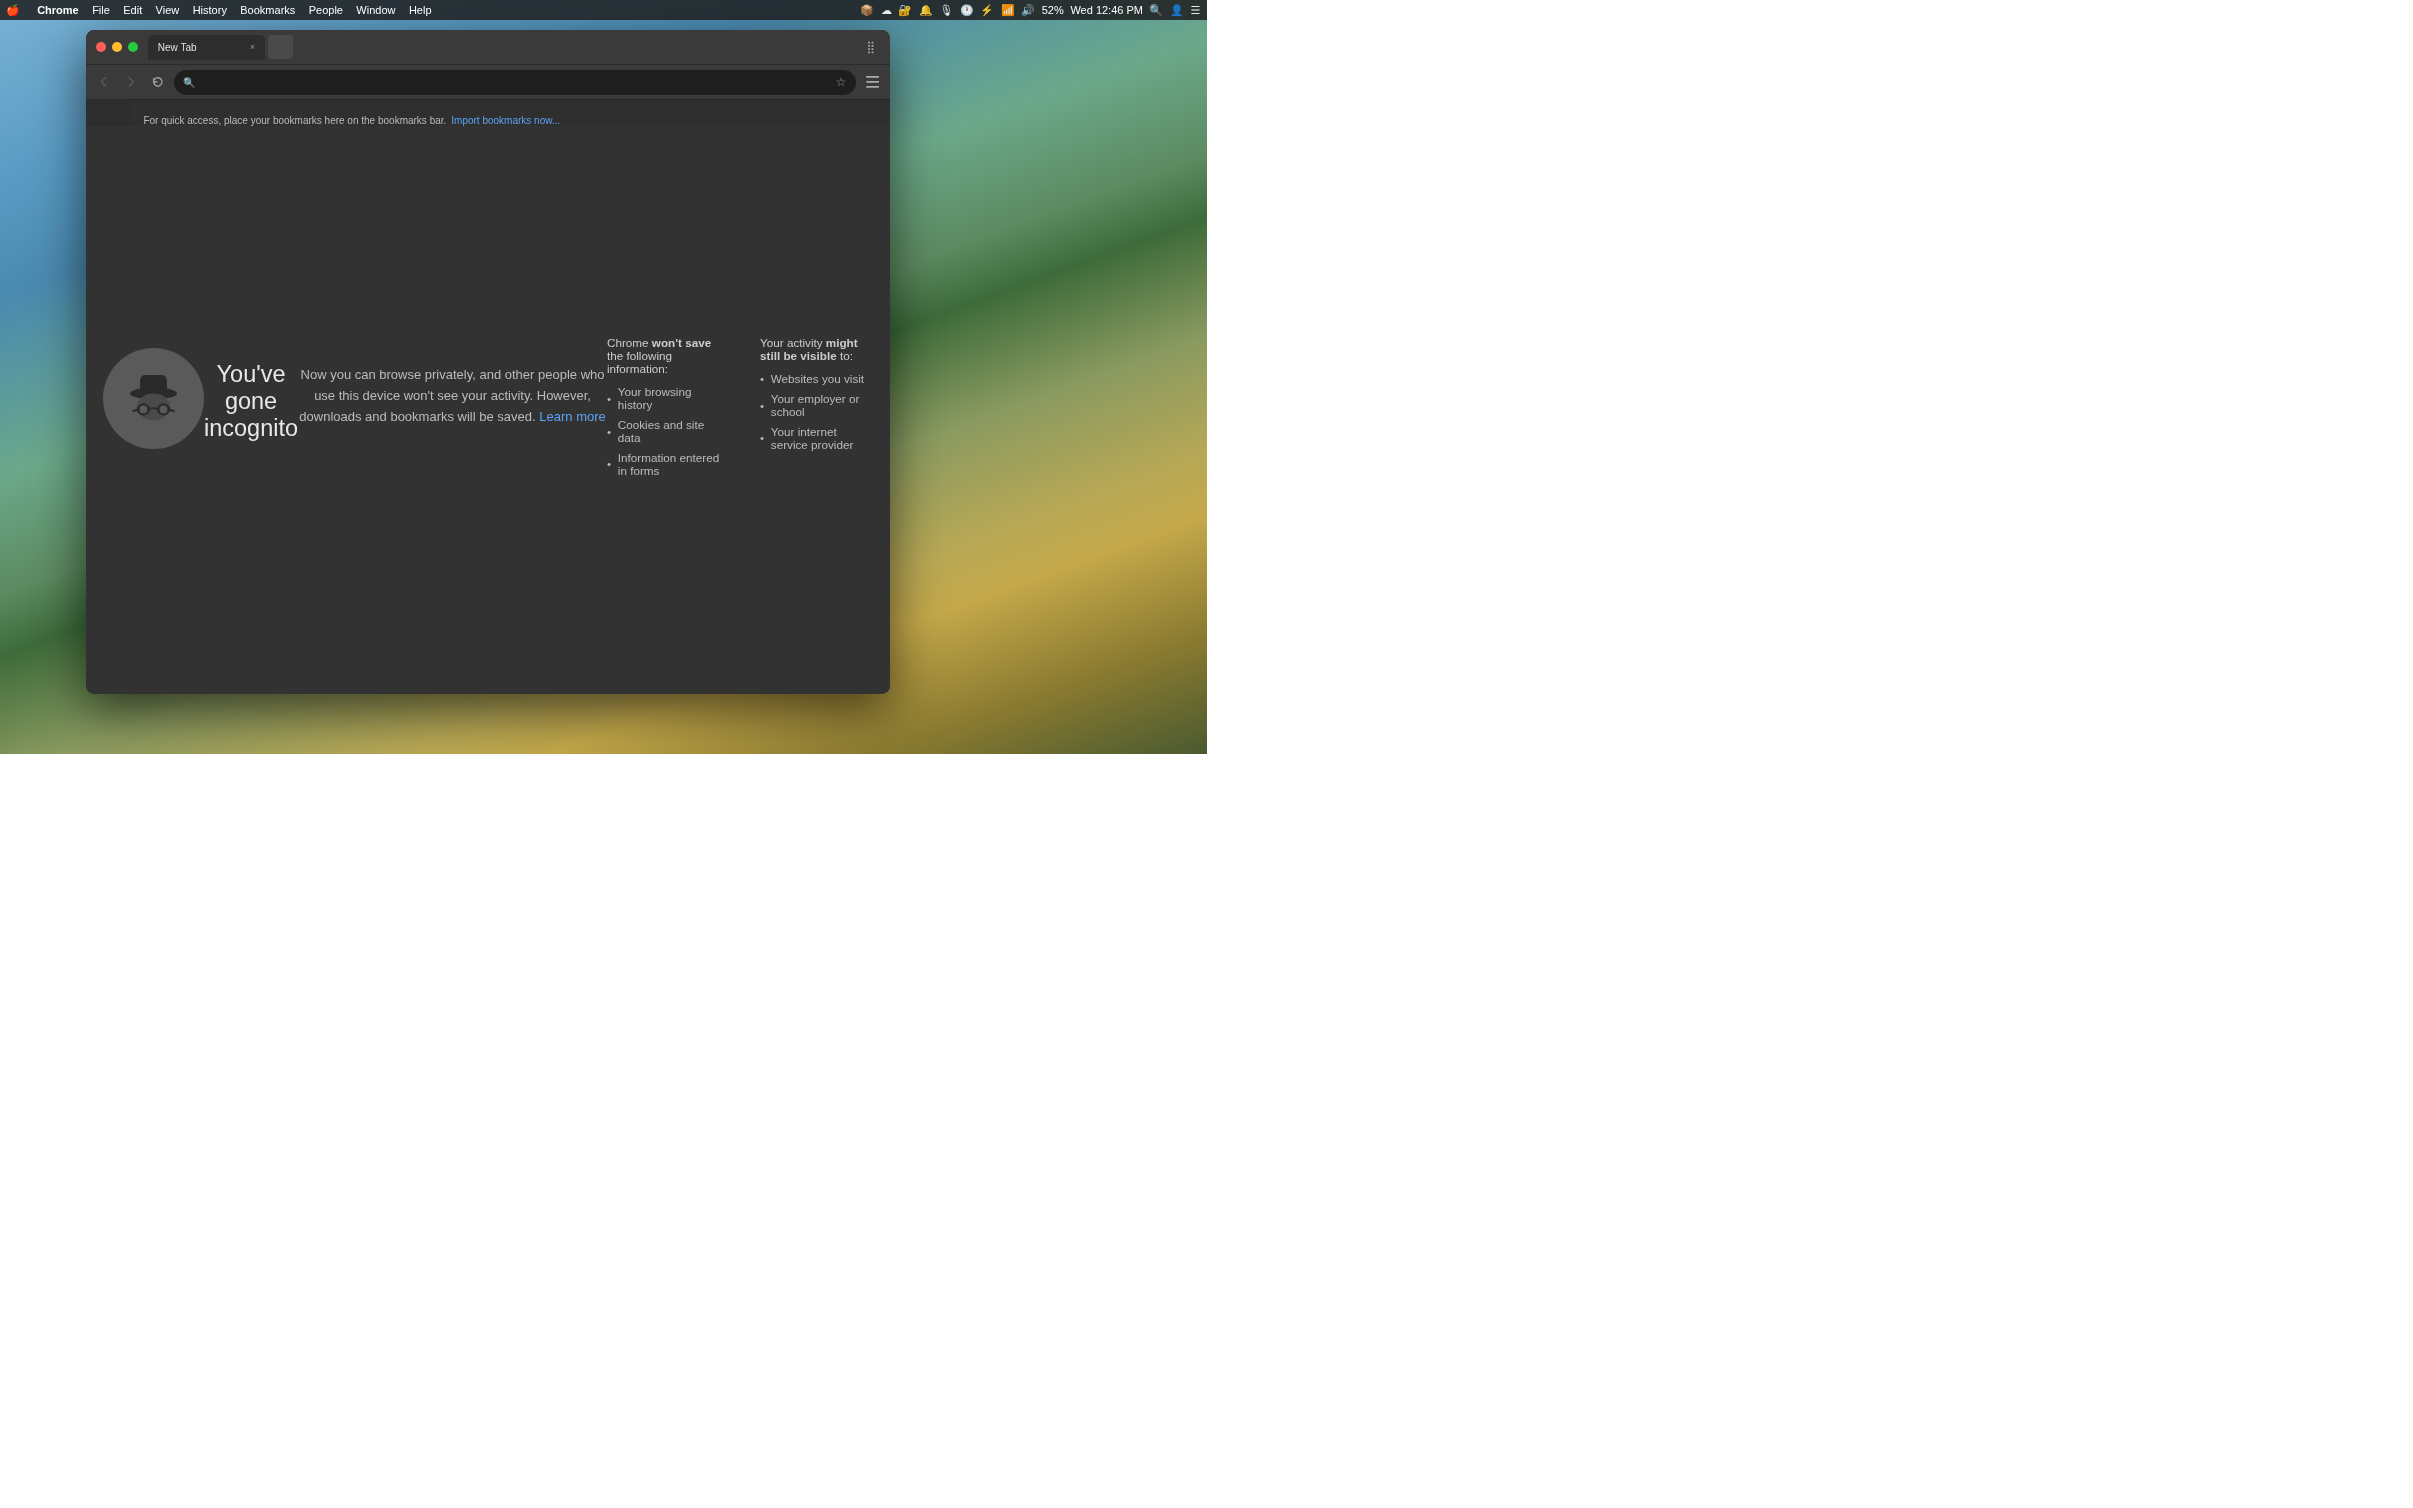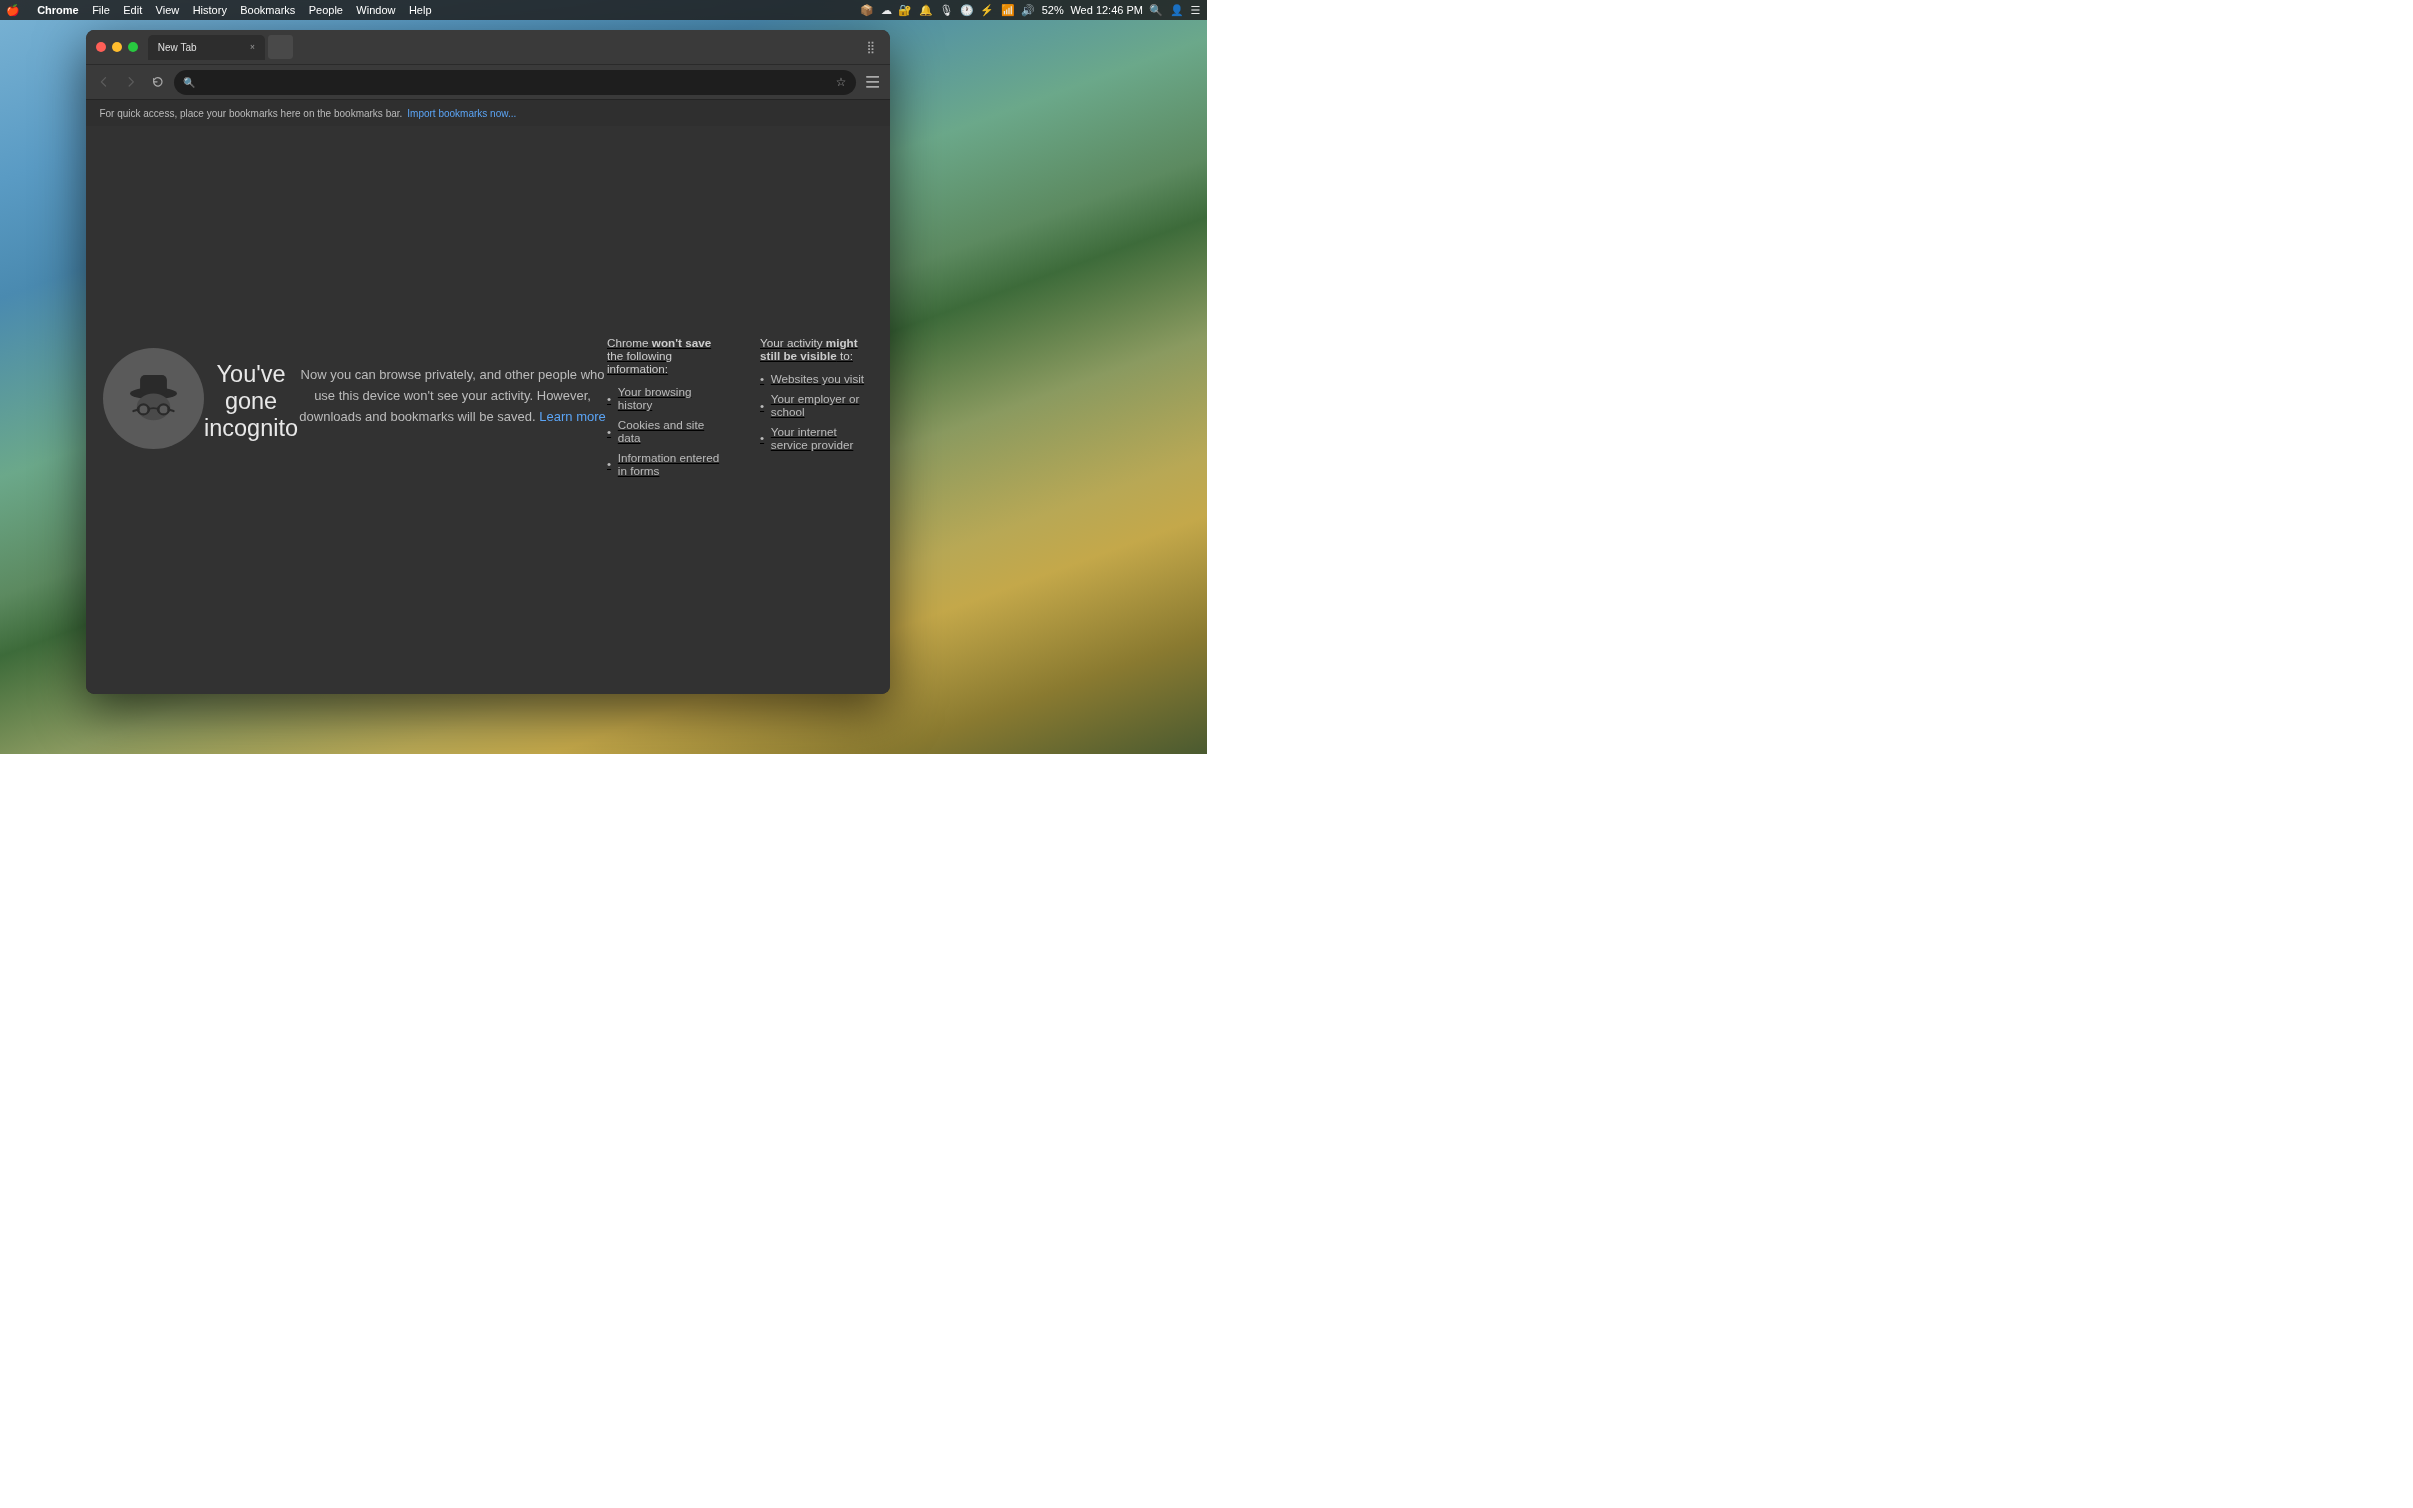--- a/index.html
+++ b/index.html
@@ -244,27 +244,28 @@
       font-size: 13.4px;
       cursor: pointer;
       border-radius: 3.4px;
     }
 
     
     .bookmarks-bar {
       background: #2f2f2f;
       height: 27px;
       display: flex;
-      align-items: center;
+      align-items: flex-end;
       padding: 0 13.4px;
       font-size: 10px;
       color: #bbb;
       border-top: 0.8px solid #242424;
       flex-shrink: 0;
       gap: 5px;
+      margin-left: 44px;
     }
 
     .bookmarks-bar-link {
       color: #5ba4f5;
       cursor: pointer;
       text-decoration: none;
     }
 
     
     .content-area {
@@ -315,21 +316,20 @@
     .incognito-description a {
       color: #5ba4f5;
       text-decoration: none;
     }
 
     .info-columns {
       display: flex;
       gap: 40px;
       max-width: 453px;
       width: 100%;
-      text-decoration: underline;
     }
 
     .info-column {
       flex: 1;
     }
 
     .info-column-title {
       font-size: 11.7px;
       color: #ccc;
       margin-bottom: 10px;

